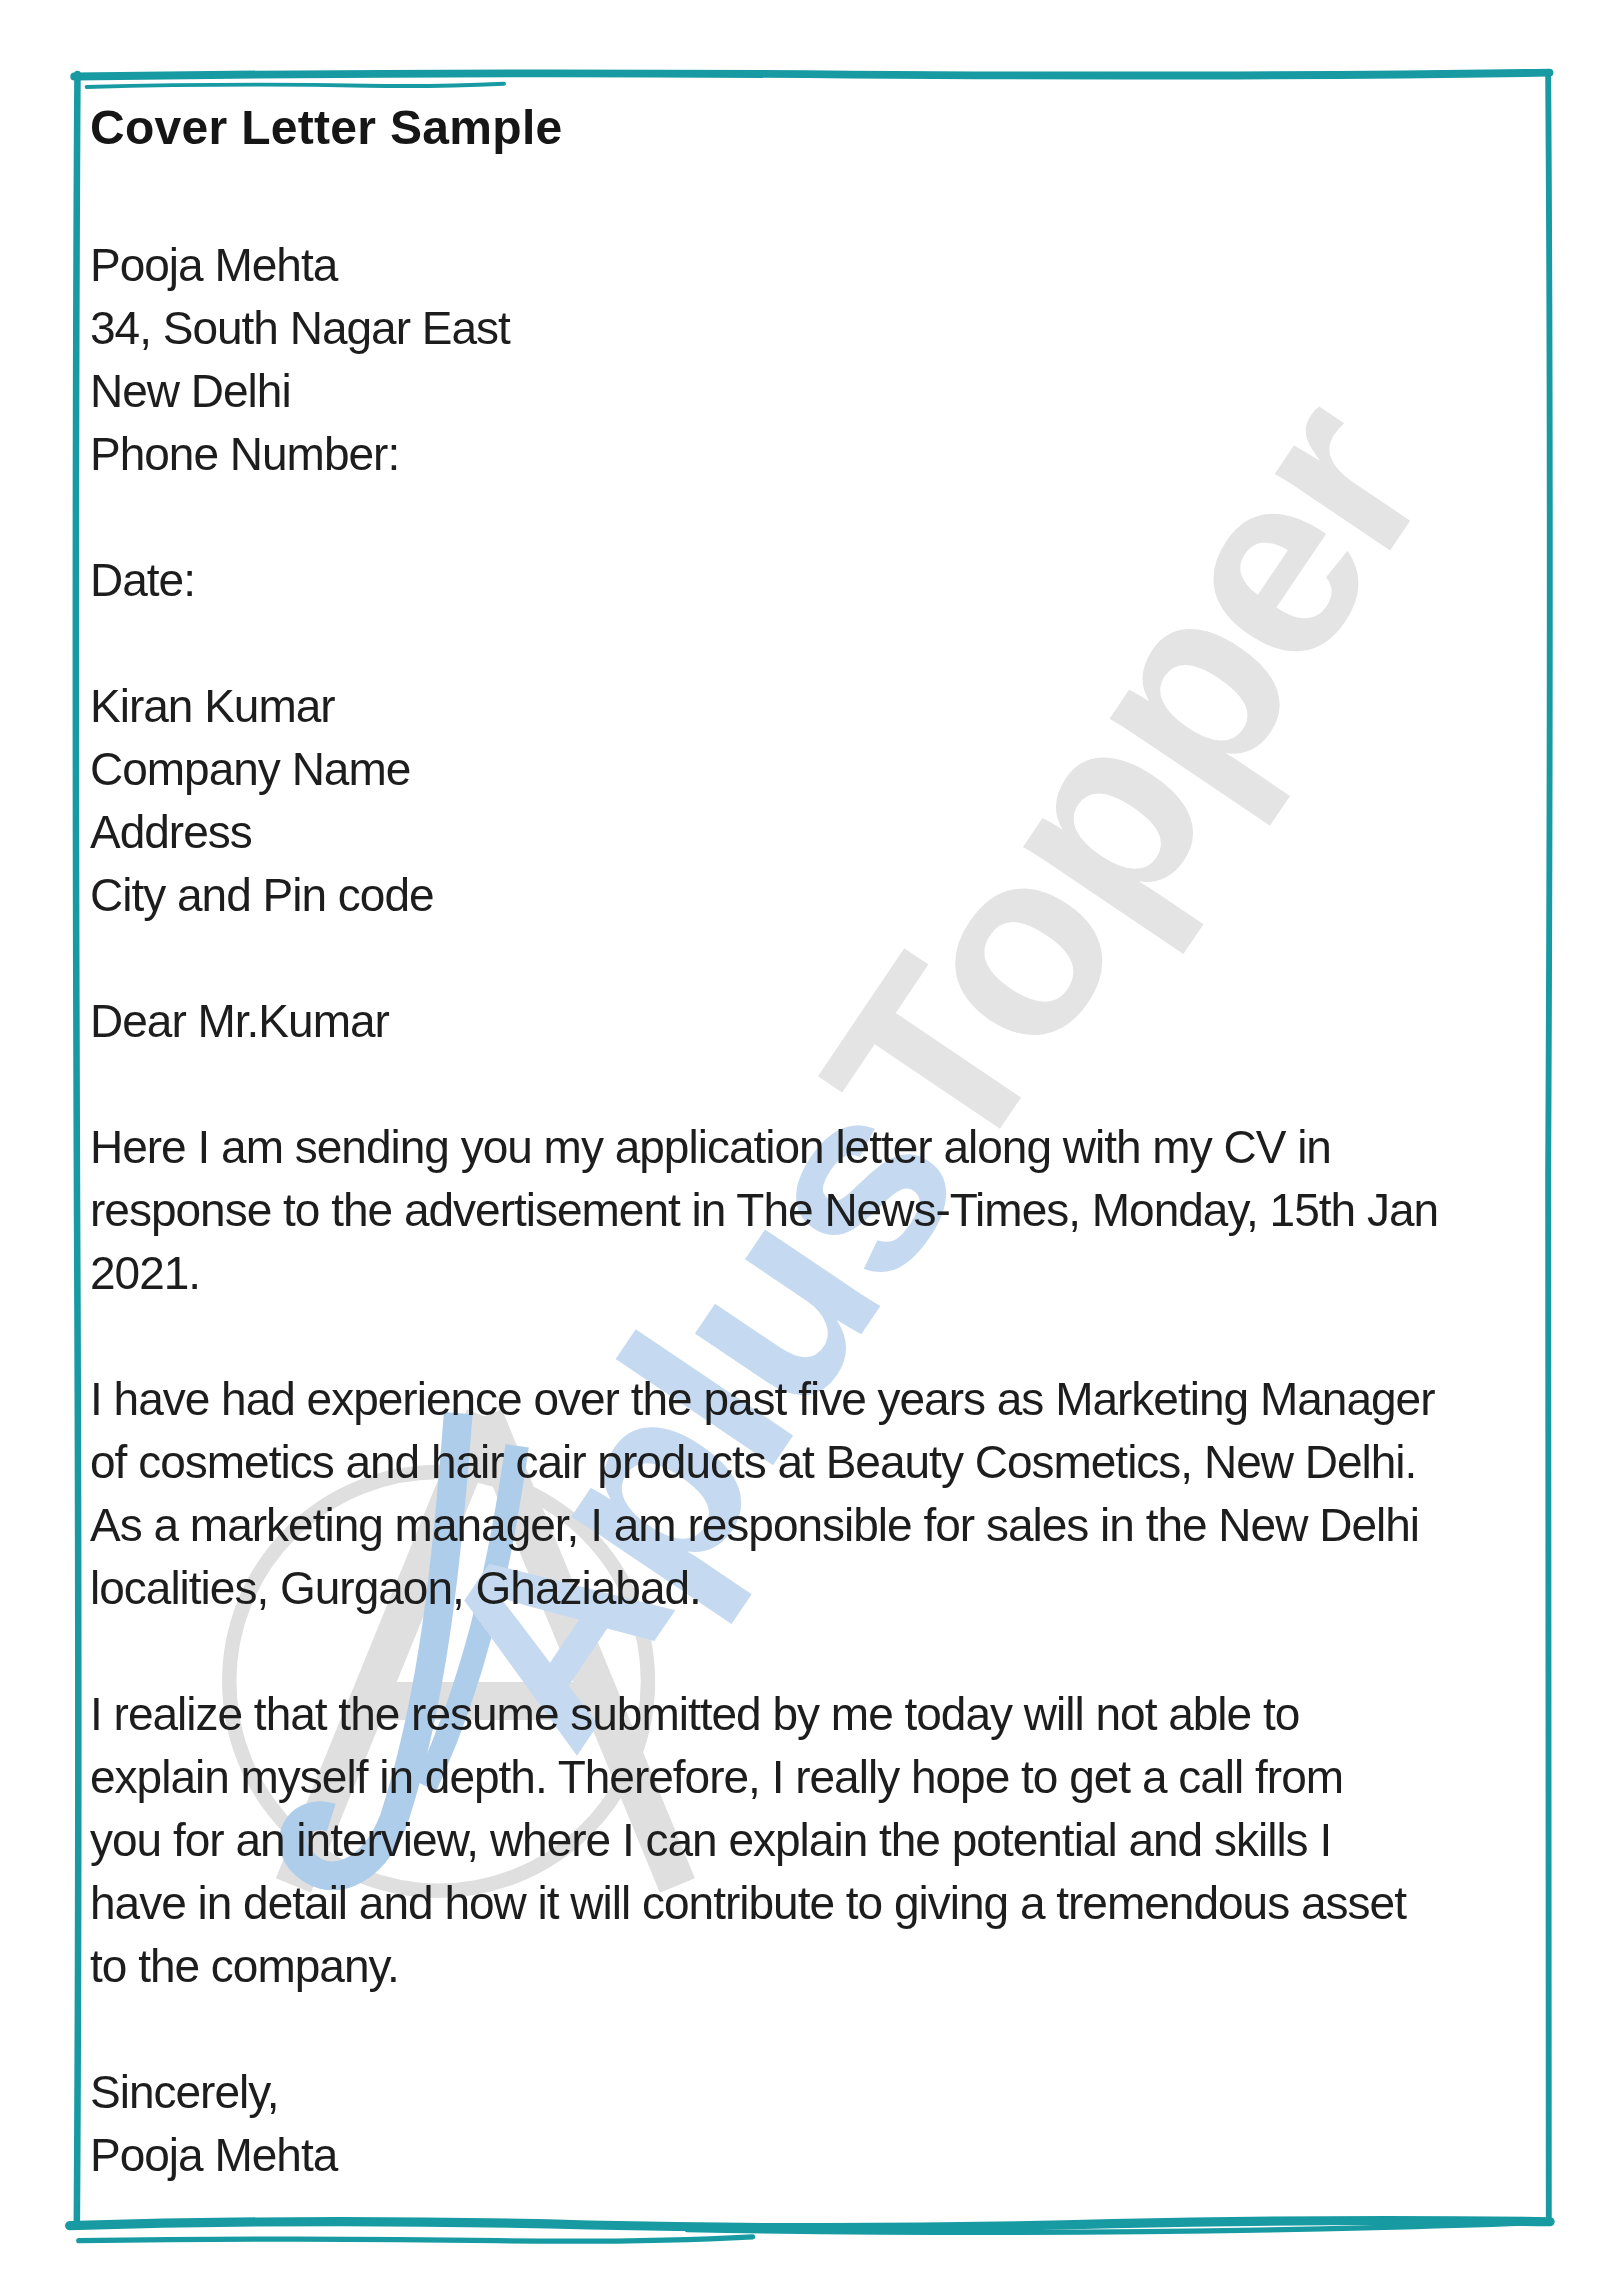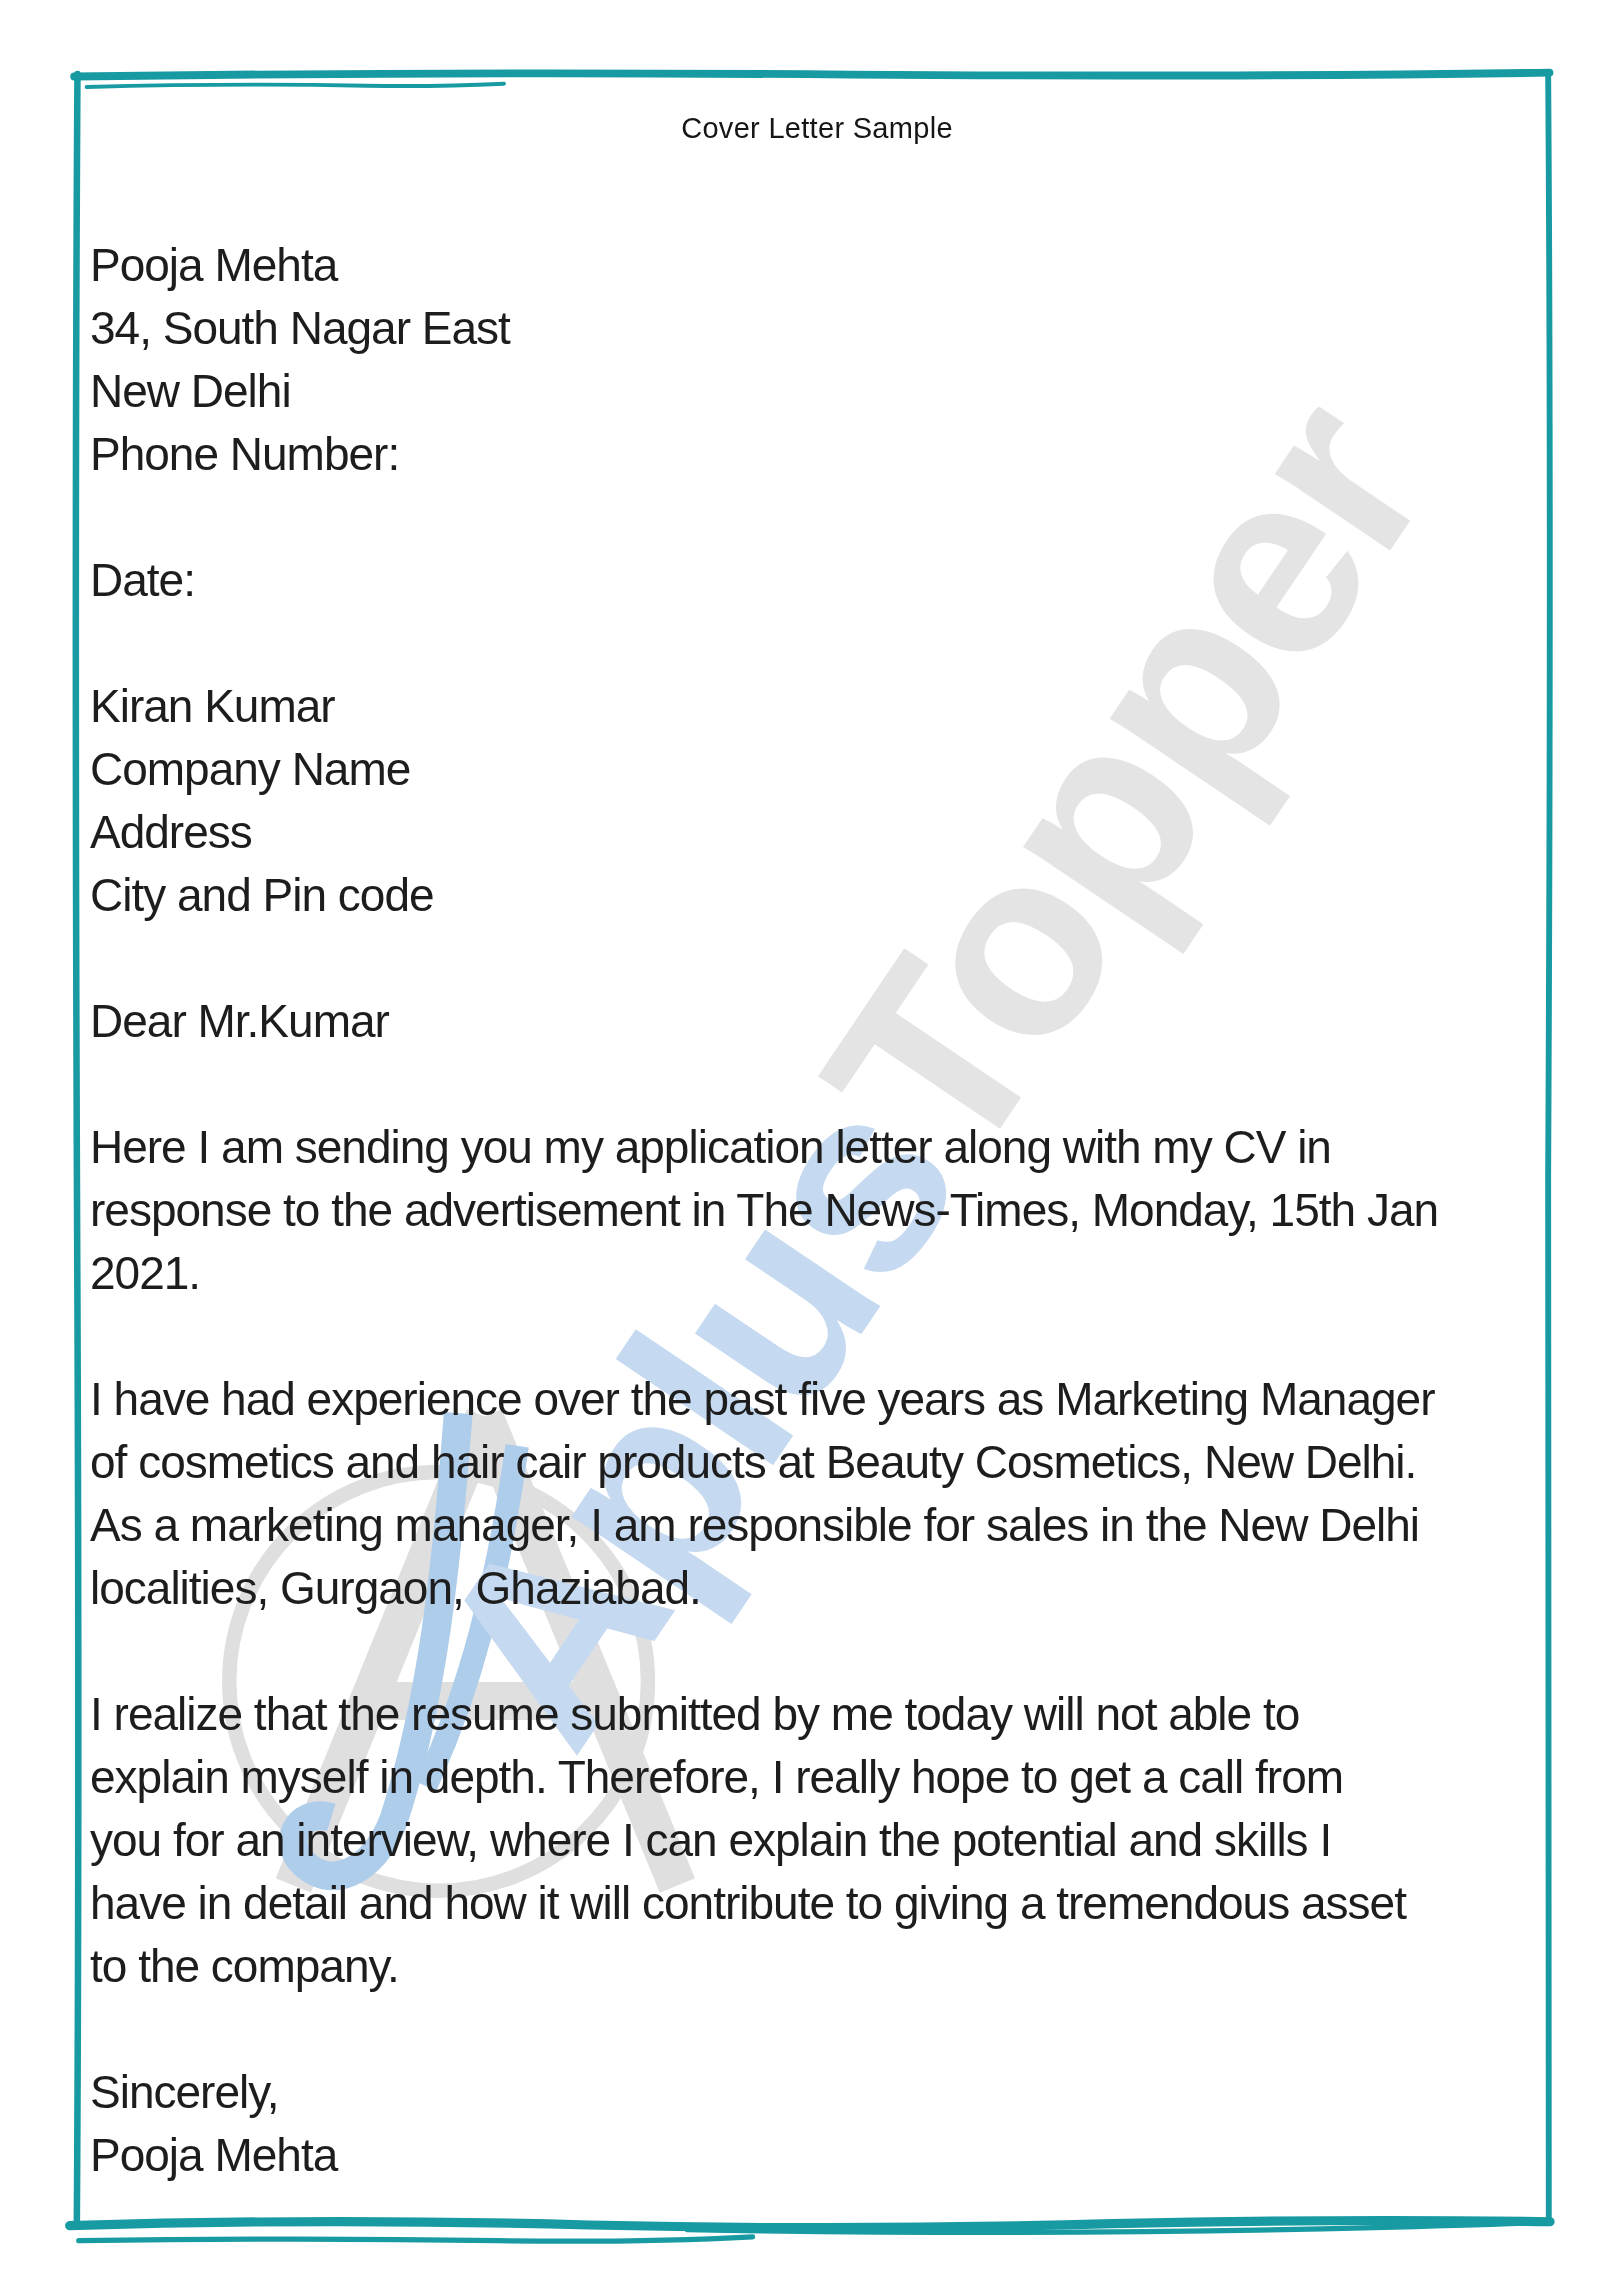--- a/index.html
+++ b/index.html
@@ -54,23 +54,22 @@
     fill: none;
     stroke-linecap: round;
     stroke-linejoin: round;
   }
   
   .title {
     position: absolute;
     left: 90px;
     top: 102px;
     width: 1454px;
-    text-align: center;
-    font-size: 29px;
-    font-weight: 400;
+    font-size: 48px;
+    font-weight: 700;
     letter-spacing: 0.3px;
     line-height: 52px;
     color: #161616;
     z-index: 4;
   }
   .letter {
     position: absolute;
     left: 90px;
     top: 234px;
     width: 1479px;

